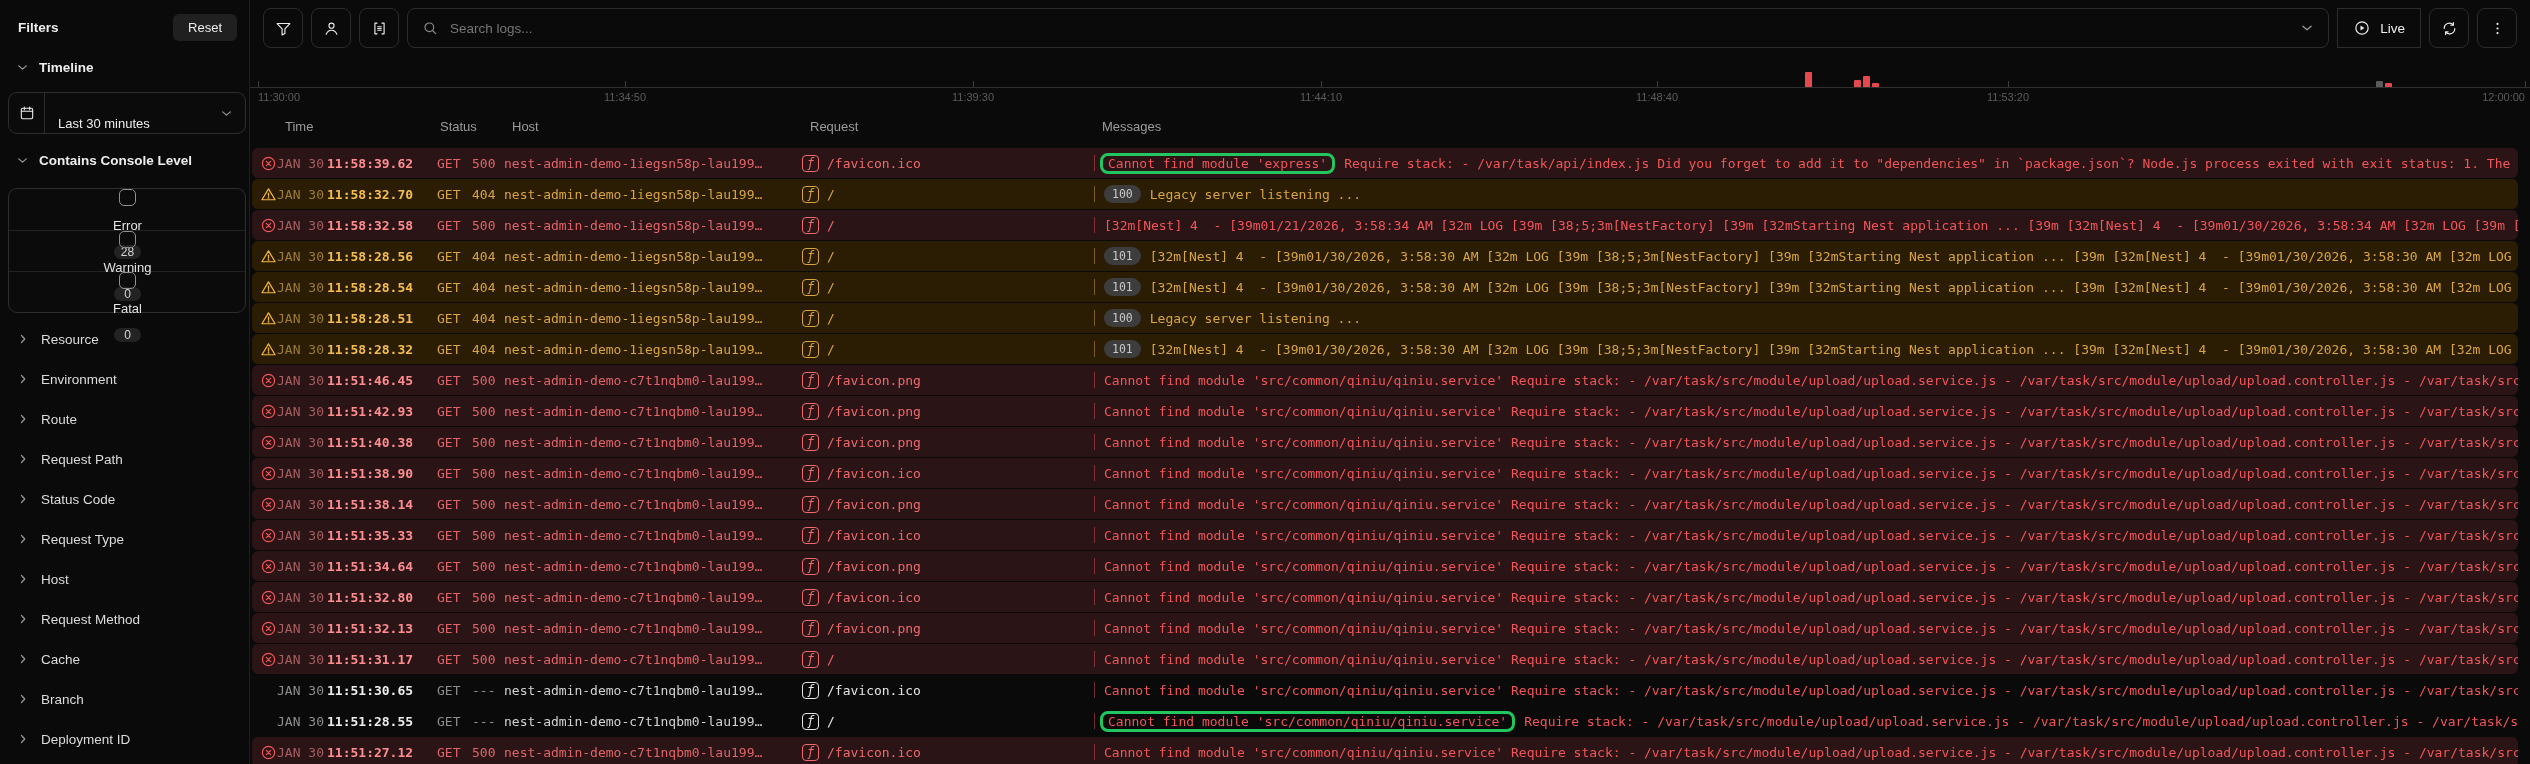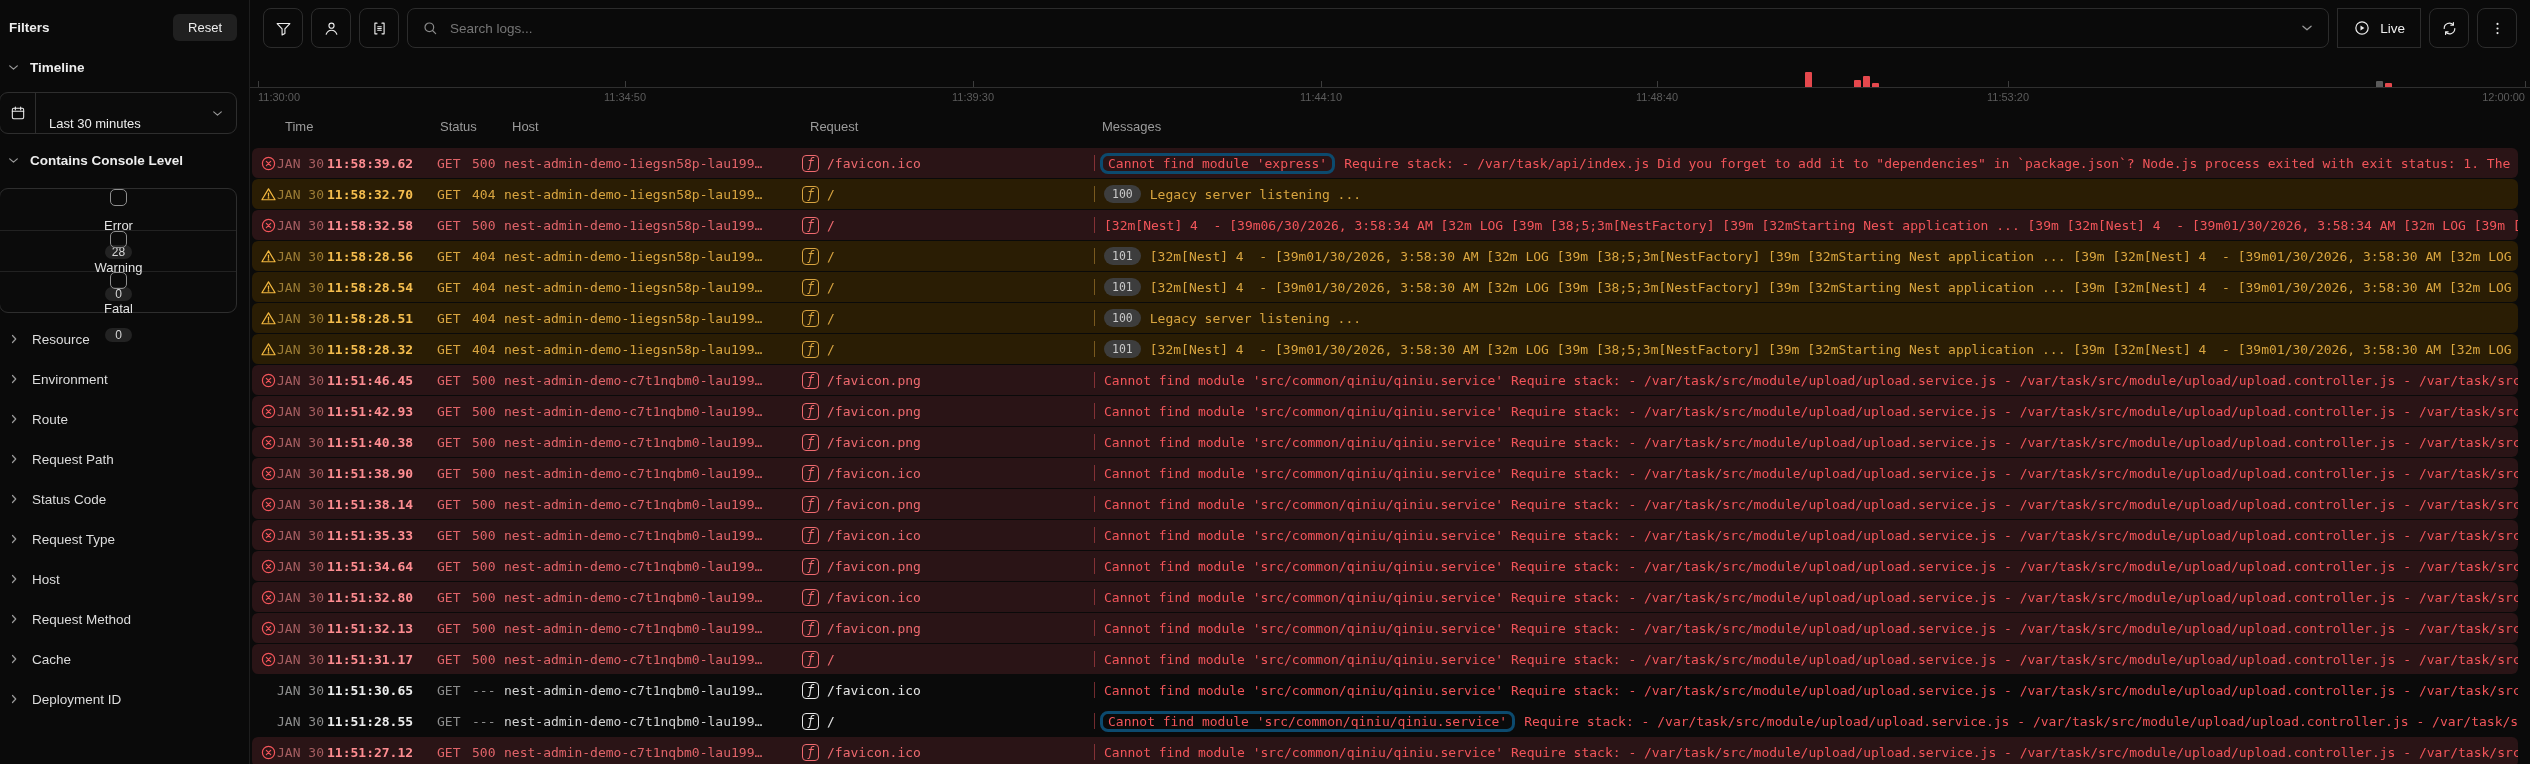--- a/index.html
+++ b/index.html
@@ -2,21 +2,21 @@
 <html><head>
 <meta charset="utf-8">
 <style>
   * { box-sizing: border-box; }
   html,body { margin:0; padding:0; background:#050505; }
   body { width:2530px; height:764px; overflow:hidden; color:#ededed;
          font:13px "Liberation Sans", sans-serif; }
   .app { display:flex; height:764px; }
 
   
-  .sidebar { width:250px; flex:none; background:#0a0a0a; border-right:1px solid #1e1e1e; overflow:hidden; }
+  .sidebar { width:250px; flex:none; background:#0a0a0a; border-right:1px solid #1e1e1e; overflow:hidden;padding-left:9px; }
   .sb-head { display:flex; align-items:center; justify-content:space-between; padding:14px 12px 0 9px; }
   .sb-title { font-weight:700; font-size:13.5px; }
   .reset-btn { background:#202020; border:none; color:#ededed; font:13px "Liberation Sans",sans-serif;
                border-radius:6px; padding:6px 15px; cursor:pointer; }
   .sec-head { display:flex; align-items:center; gap:10px; padding-left:7px; margin-top:14px; height:24px;
               font-weight:700; font-size:13.5px; color:#ededed; cursor:pointer; }
   .sec-head svg, .fitem svg { color:#9a9a9a; flex:none; }
   .control-box { width:238px; margin-left:-1px; border:1px solid #2e2e2e; border-radius:9px; background:#0b0b0b; }
   .range-box { margin-top:13px; display:flex; align-items:center; height:42px; }
   .cal-cell { width:36px; height:100%; display:flex; align-items:center; justify-content:center;
@@ -67,21 +67,21 @@
   .c-status { width:32px; flex:none; }
   .c-host { width:298px; flex:none; overflow:hidden; white-space:nowrap; }
   .c-req { width:292px; flex:none; display:flex; align-items:center; gap:8px; overflow:hidden; white-space:nowrap; }
   .c-msg { flex:1; min-width:0; display:flex; align-items:center; gap:9px; overflow:hidden; white-space:nowrap; }
   .sep { width:1px; height:16px; background:currentColor; opacity:.45; flex:none; }
   .fbadge { width:17px; height:17px; border:1px solid currentColor; border-radius:4px; flex:none;
             display:flex; align-items:center; justify-content:center; font-size:12px; font-style:italic; }
   .badge { font:11.5px "DejaVu Sans Mono",monospace; background:#3d3d3d; color:#c9c9c9;
            border-radius:999px; padding:2px 8px; flex:none; }
   .mtext { white-space:pre; overflow:hidden; }
-  .hl { flex:none; border:3px solid #0c4a6e; border-radius:8px; padding:0 5px; margin-left:-4px; white-space:pre; }
+  .hl { flex:none; border:3px solid #22c55e; border-radius:8px; padding:0 5px; margin-left:-4px; white-space:pre; }
 
   .r-error { background:#2a1416; }
   .r-error .c-ic { color:#f2555a; }
   .r-error .c-date { color:#a65e61; }
   .r-error .c-time { color:#ff8d91; }
   .r-error .c-method, .r-error .c-status, .r-error .c-host { color:#e06469; }
   .r-error .c-req { color:#ef6a6f; }
   .r-error .c-msg { color:#f2555a; }
 
   .r-warn { background:#2a1d04; }
@@ -204,20 +204,26 @@
           <svg width="12" height="12" viewBox="0 0 24 24" fill="none" stroke="currentColor" stroke-width="2.4" stroke-linecap="round" stroke-linejoin="round">
             <path d="M9 5l6.5 7L9 19"></path>
           </svg>
           <span>Request Method</span>
         </div>
         <div class="fitem">
           <svg width="12" height="12" viewBox="0 0 24 24" fill="none" stroke="currentColor" stroke-width="2.4" stroke-linecap="round" stroke-linejoin="round">
             <path d="M9 5l6.5 7L9 19"></path>
           </svg>
           <span>Cache</span>
+        </div>
+        <div class="fitem">
+          <svg width="12" height="12" viewBox="0 0 24 24" fill="none" stroke="currentColor" stroke-width="2.4" stroke-linecap="round" stroke-linejoin="round">
+            <path d="M9 5l6.5 7L9 19"></path>
+          </svg>
+          <span>Branch</span>
         </div>
         <div class="fitem">
           <svg width="12" height="12" viewBox="0 0 24 24" fill="none" stroke="currentColor" stroke-width="2.4" stroke-linecap="round" stroke-linejoin="round">
             <path d="M9 5l6.5 7L9 19"></path>
           </svg>
           <span>Deployment ID</span>
         </div>
       </div>
   </aside>
 
@@ -373,21 +379,21 @@
           <span class="c-time">11:58:32.58</span>
           <span class="c-method">GET</span>
           <span class="c-status">500</span>
           <span class="c-host">nest-admin-demo-1iegsn58p-lau199…</span>
           <span class="c-req">
             <span class="fbadge">ƒ</span>
             <span>/</span>
           </span>
           <span class="c-msg">
             <span class="sep"></span>
-            <span class="mtext">[32m[Nest] 4  - [39m06/30/2026, 3:58:34 AM [32m LOG [39m [38;5;3m[NestFactory] [39m [32mStarting Nest application ... [39m [32m[Nest] 4  - [39m01/30/2026, 3:58:34 AM [32m LOG [39m [</span>
+            <span class="mtext">[32m[Nest] 4  - [39m01/21/2026, 3:58:34 AM [32m LOG [39m [38;5;3m[NestFactory] [39m [32mStarting Nest application ... [39m [32m[Nest] 4  - [39m01/30/2026, 3:58:34 AM [32m LOG [39m [</span>
           </span>
         </div>
         <div class="row r-warn">
           <span class="c-ic">
             <svg width="15" height="15" viewBox="0 0 16 16" fill="none" stroke="currentColor" stroke-width="1.3" stroke-linecap="round" stroke-linejoin="round">
               <path d="M8 2L15 13.6H1z"></path>
               <path d="M8 6.6v3.2"></path>
               <circle cx="8" cy="11.7" r="0.3" fill="currentColor"></circle>
             </svg>
           </span>

